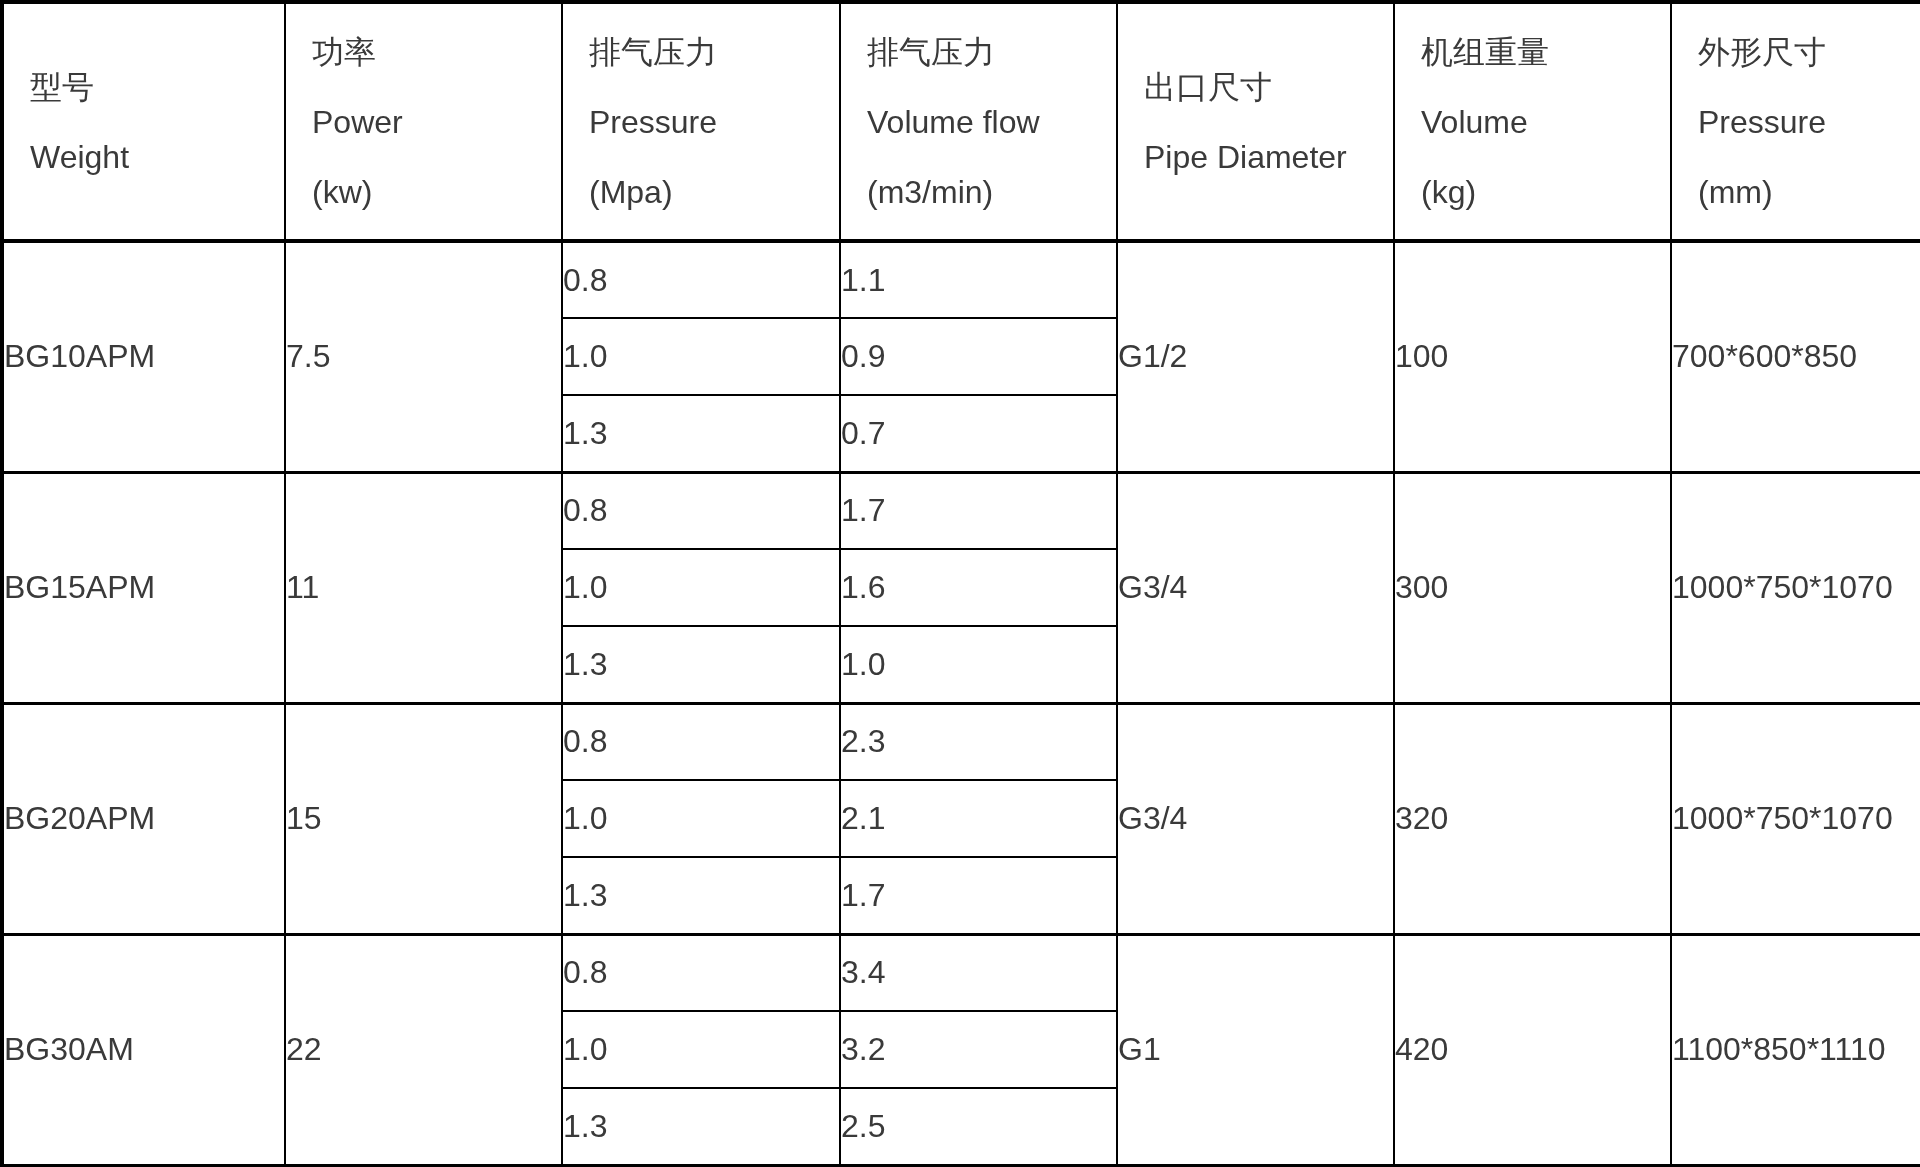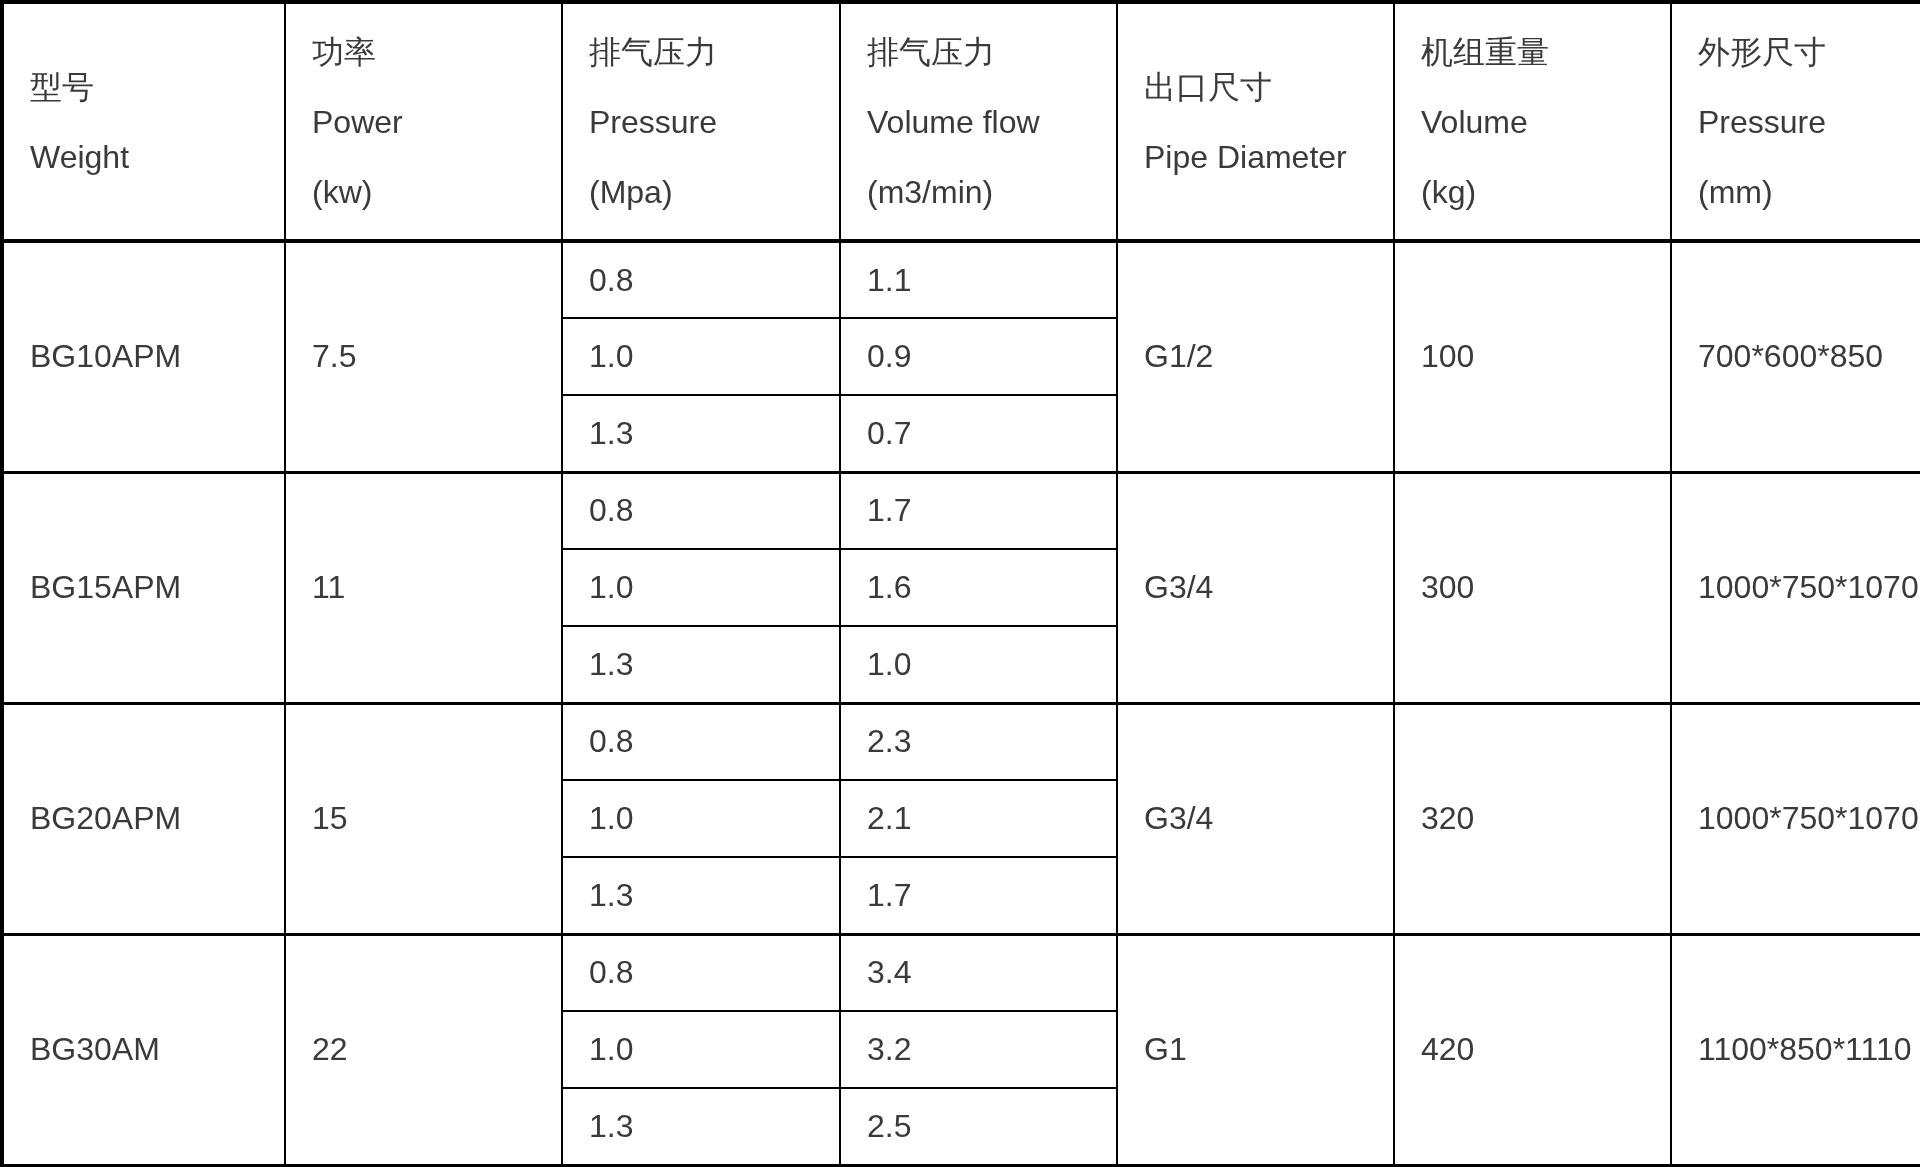--- a/index.html
+++ b/index.html
@@ -34,21 +34,21 @@
     border-bottom: 4px solid #000000;
   }
   .hcell {
     display: flex;
     flex-direction: column;
     justify-content: center;
     height: 235px;
     padding-left: 26px;
   }
   .hline { line-height: 70px; white-space: nowrap; }
-  tbody td { padding-left: 26px; }
+  tbody td { }
   tbody tr.subrow { height: 77px; }
   tr.group-start td { border-top: 3px solid #000000; }
   tr.partial { height: 44px; }
   tr.partial td { padding: 0; }
 </style>
 </head>
 <body>
 
 <div class="screen">
   <table class="spec">

